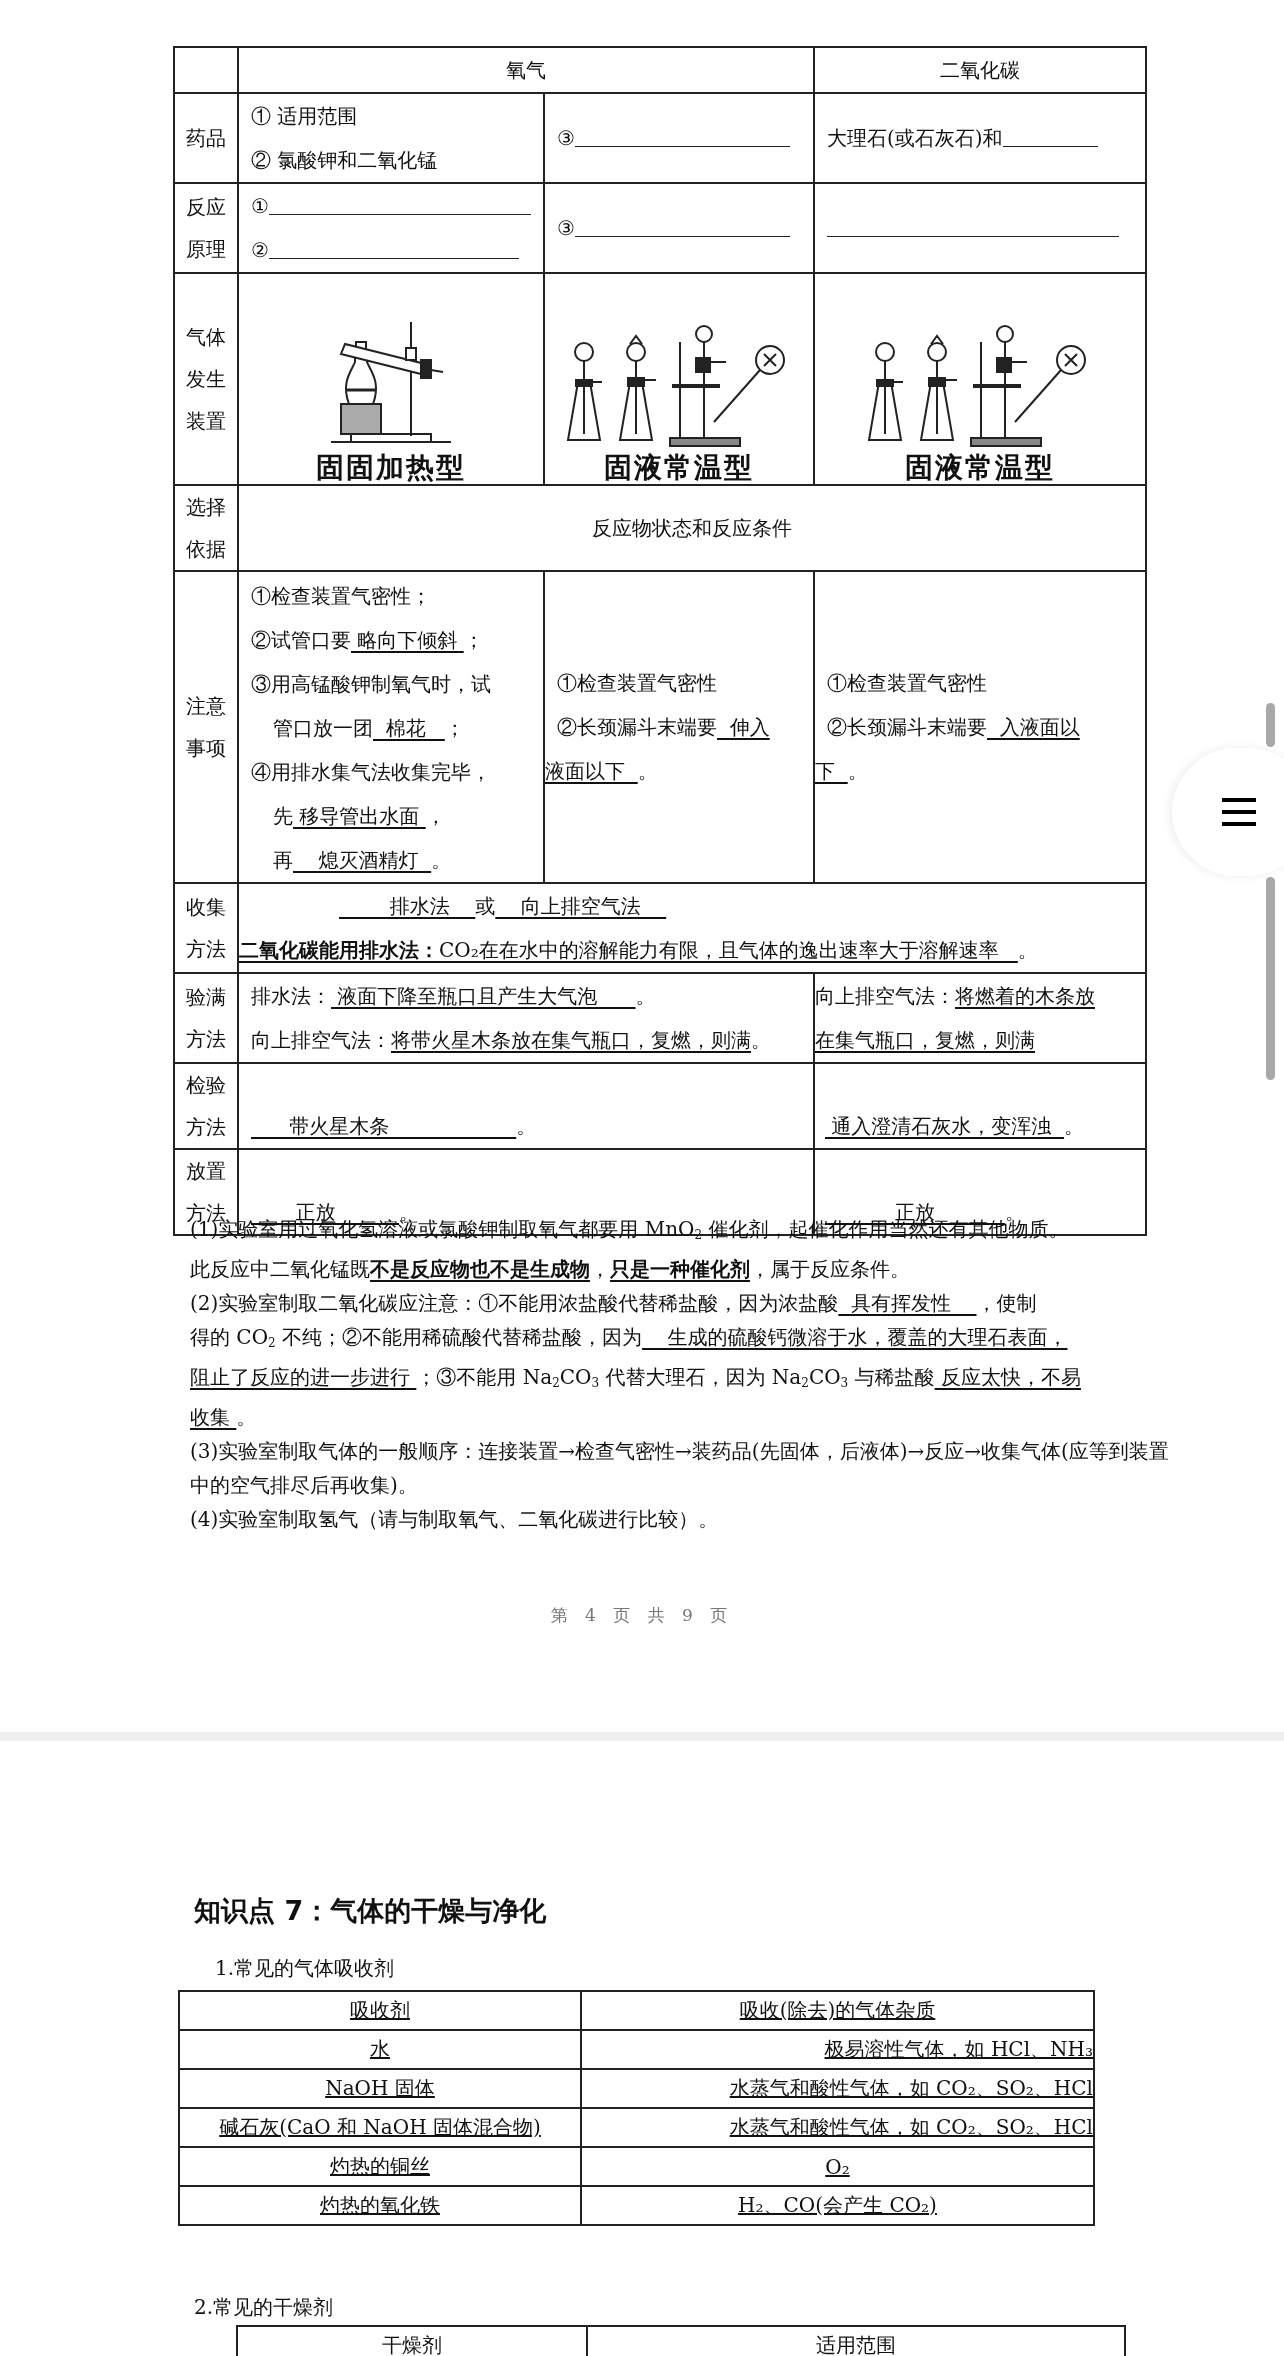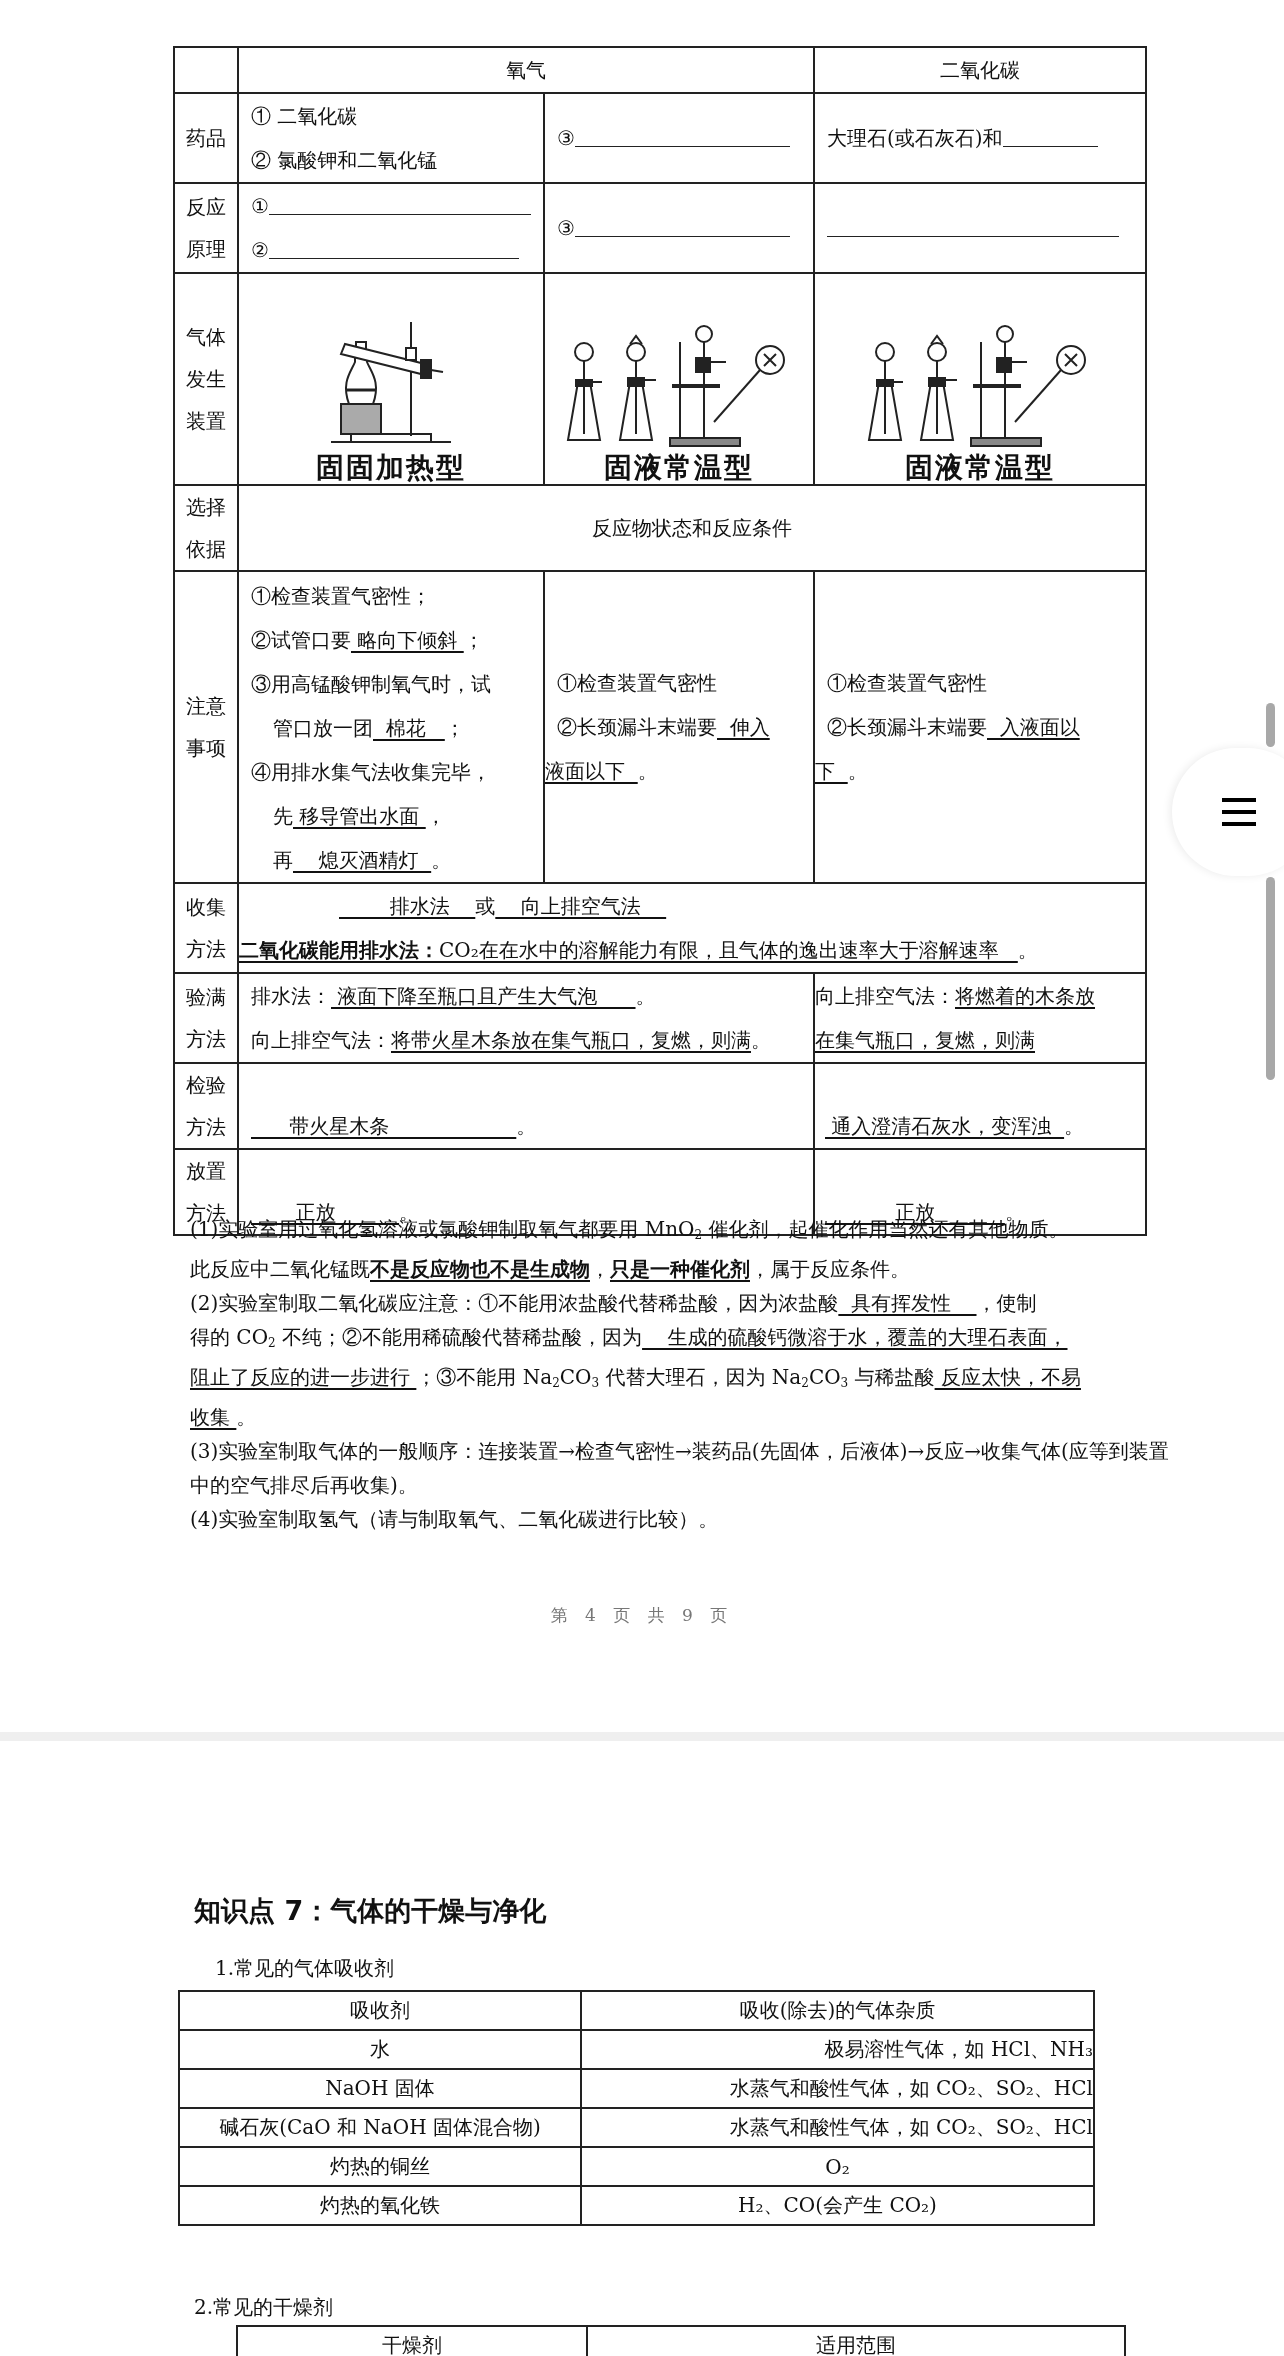--- a/index.html
+++ b/index.html
@@ -24,21 +24,21 @@
   .app-caption { font-family: Liberation Serif, serif; font-weight: bold; font-size: 28px; line-height: 32px; margin-top: 0; letter-spacing: 2px; }
 
   .notes { position: absolute; left: 190px; top: 1212px; width: 980px; font-size: 20px; line-height: 34px; }
   .notes p { margin: 0; }
   .notes .star { padding-left: 50px; }
 
   .footer { position: absolute; top: 1604px; left: 0; width: 1284px; text-align: center; color: #777; font-size: 17px; letter-spacing: 6px; }
 
   .kp-title { position: absolute; left: 194px; top: 1893px; font-family: "DejaVu Sans", "Liberation Sans", sans-serif; font-weight: bold; font-size: 27px; }
   .sub1 { position: absolute; left: 215px; top: 1955px; font-size: 20px; }
-  table.abs { position: absolute; left: 178px; top: 1990px; width: 915px; border-collapse: collapse; table-layout: fixed; font-size: 20px; }
+  table.abs { position: absolute; left: 178px; top: 1990px; width: 915px; border-collapse: collapse; table-layout: fixed; font-size: 20px; text-decoration: underline; }
   table.abs td { border: 2px solid #222; text-align: center; height: 37px; padding: 0; }
   table.abs td.left { text-align: right; padding-left: 48px; }
   .sub2 { position: absolute; left: 194px; top: 2294px; font-size: 20px; }
   table.dry { position: absolute; left: 236px; top: 2325px; width: 888px; border-collapse: collapse; table-layout: fixed; font-size: 20px; }
   table.dry td { border: 2px solid #222; border-bottom: none; text-align: center; height: 40px; padding: 0; vertical-align: top; line-height: 36px; }
 
   .scroll-track { position: absolute; left: 1266px; top: 700px; width: 9px; border-radius: 5px; background: #a8a8a8; }
   .menu-fab { position: absolute; left: 1172px; top: 748px; width: 140px; height: 128px; border-radius: 64px; background: #fff;
               box-shadow: -2px 0 8px rgba(0,0,0,0.08); display: flex; align-items: center; padding-left: 50px; box-sizing: border-box; }
   .menu-fab .bars { width: 34px; height: 28px; display: flex; flex-direction: column; justify-content: space-between; }
@@ -62,21 +62,21 @@
       <td></td>
       <td colspan="2" class="center">氧气</td>
       <td class="center">二氧化碳</td>
     </tr>
 
     <tr style="height:90px">
       <td class="lbl">
             <span>药品</span>
           </td>
       <td style="padding-left:12px">
-        <div>① 二氧化碳</div>
+        <div>① 适用范围</div>
         <div>② 氯酸钾和二氧化锰</div>
       </td>
       <td style="padding-left:12px">
         <span>③</span><span class="blank" style="width:215px"></span>
       </td>
       <td style="padding-left:12px">
         <span>大理石(或石灰石)和</span><span class="blank" style="width:95px"></span>
       </td>
     </tr>
 

